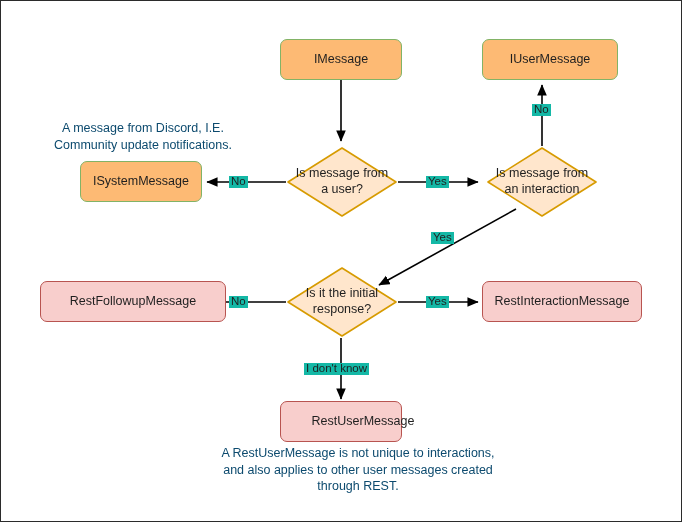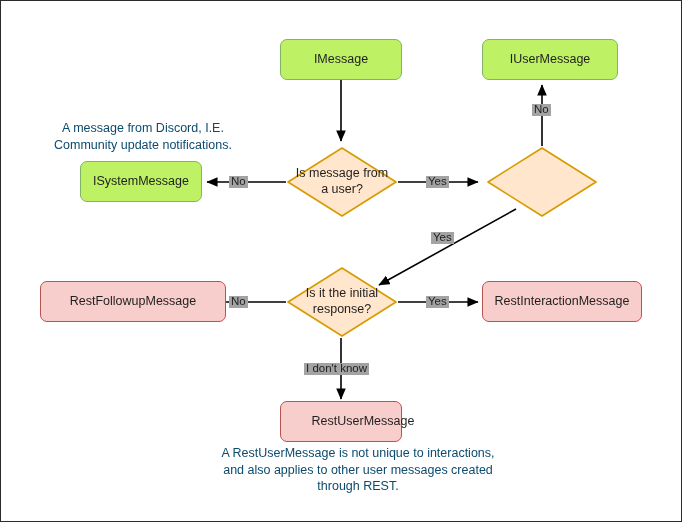--- a/index.html
+++ b/index.html
@@ -37,21 +37,21 @@
     font-size: 12.5px;
     color: #1f1f1f;
     line-height: 1.25;
   }
   .rect {
     border-radius: 7px;
     border-width: 1.4px;
     border-style: solid;
   }
   .rect.green {
-    background: #bef264;
+    background: #fdba74;
     border-color: #82b366;
   }
   .rect.pink {
     background: #f8cecc;
     border-color: #b85450;
   }
 
   
   .diamond {
     background: transparent;
@@ -78,21 +78,21 @@
     color: #0c4a6e;
     line-height: 1.32;
     white-space: pre-line;
   }
 
   
   .edge-label {
     position: absolute;
     font-size: 11.5px;
     color: #1f1f1f;
-    background: #a3a3a3;
+    background: #14b8a6;
     padding: 0 2px;
     white-space: nowrap;
     line-height: 1;
   }
 </style>
 </head>
 <body>
 
 <div id="canvas">
 
@@ -144,20 +144,21 @@
     <svg class="dia-shape" viewBox="0 0 112 72" preserveAspectRatio="none">
       <path d="M56,2 L110,36 L56,70 L2,36 Z" fill="#ffe6cc" stroke="#d79b00" stroke-width="1.6" stroke-linejoin="round"></path>
     </svg>
     <span class="dia-label">Is message from a user?</span>
   </div>
 
   <div class="node diamond" style="left:485px; top:145px; width:112px; height:72px;">
     <svg class="dia-shape" viewBox="0 0 112 72" preserveAspectRatio="none">
       <path d="M56,2 L110,36 L56,70 L2,36 Z" fill="#ffe6cc" stroke="#d79b00" stroke-width="1.6" stroke-linejoin="round"></path>
     </svg>
+    <span class="dia-label">Is message from an interaction</span>
   </div>
 
   <div class="node diamond" style="left:285px; top:265px; width:112px; height:72px;">
     <svg class="dia-shape" viewBox="0 0 112 72" preserveAspectRatio="none">
       <path d="M56,2 L110,36 L56,70 L2,36 Z" fill="#ffe6cc" stroke="#d79b00" stroke-width="1.6" stroke-linejoin="round"></path>
     </svg>
     <span class="dia-label">Is it the initial response?</span>
   </div>
 
   <div class="node rect pink" style="left:39px; top:280px; width:186px; height:41px;">

